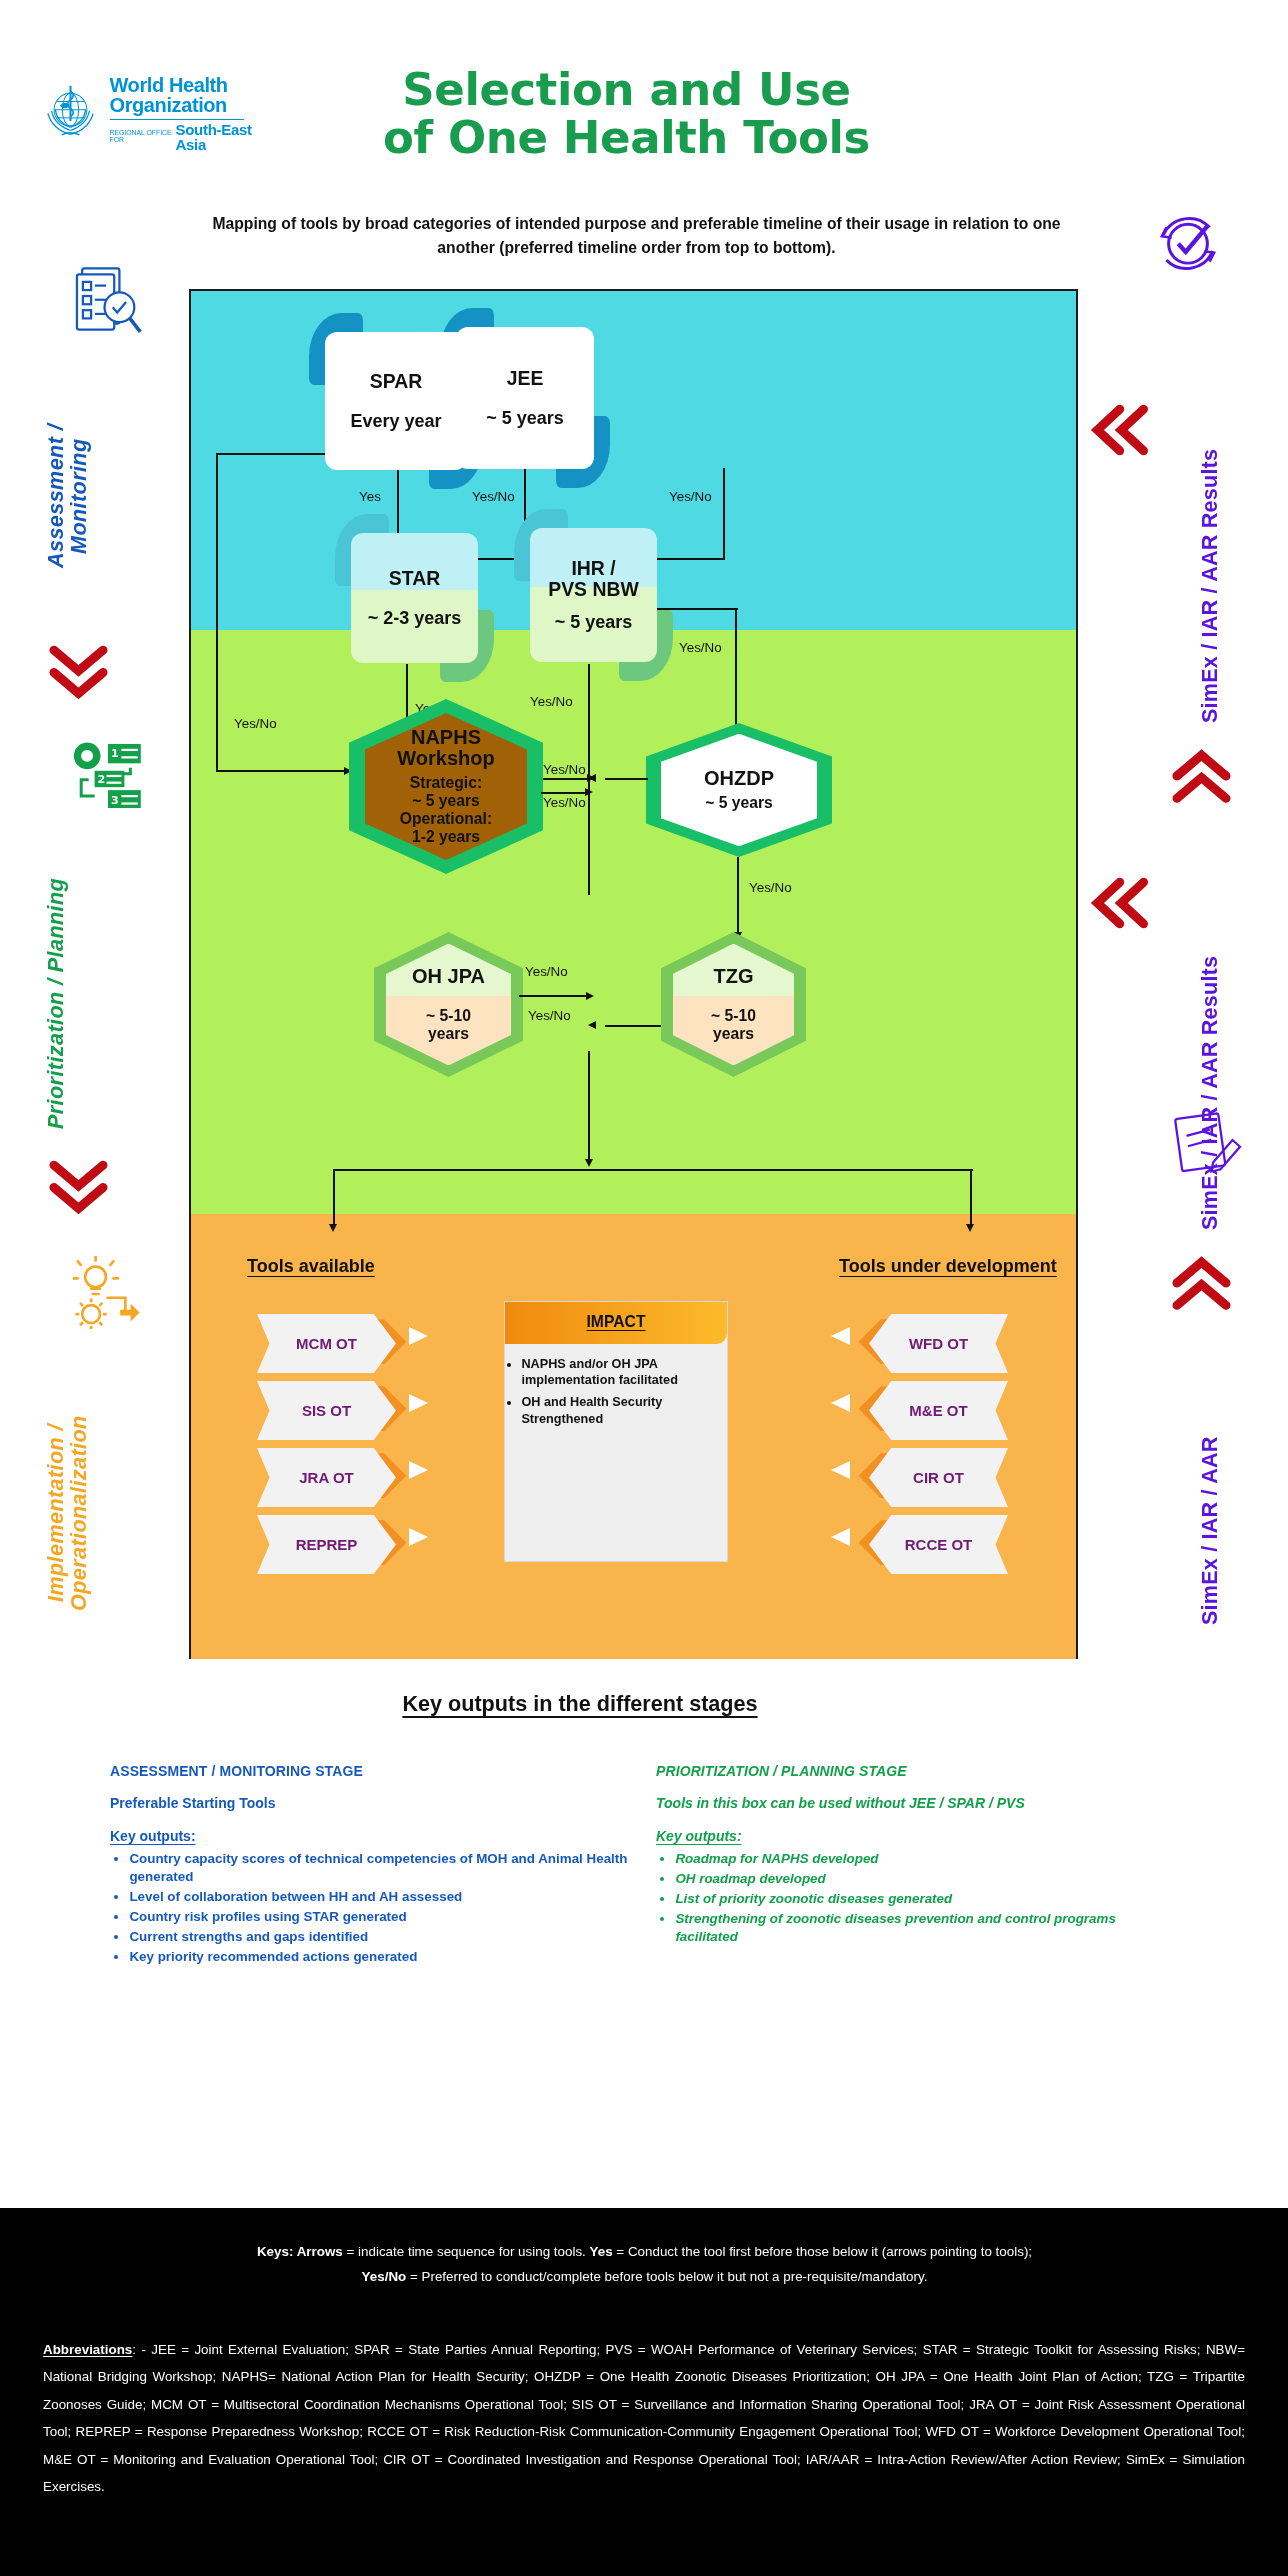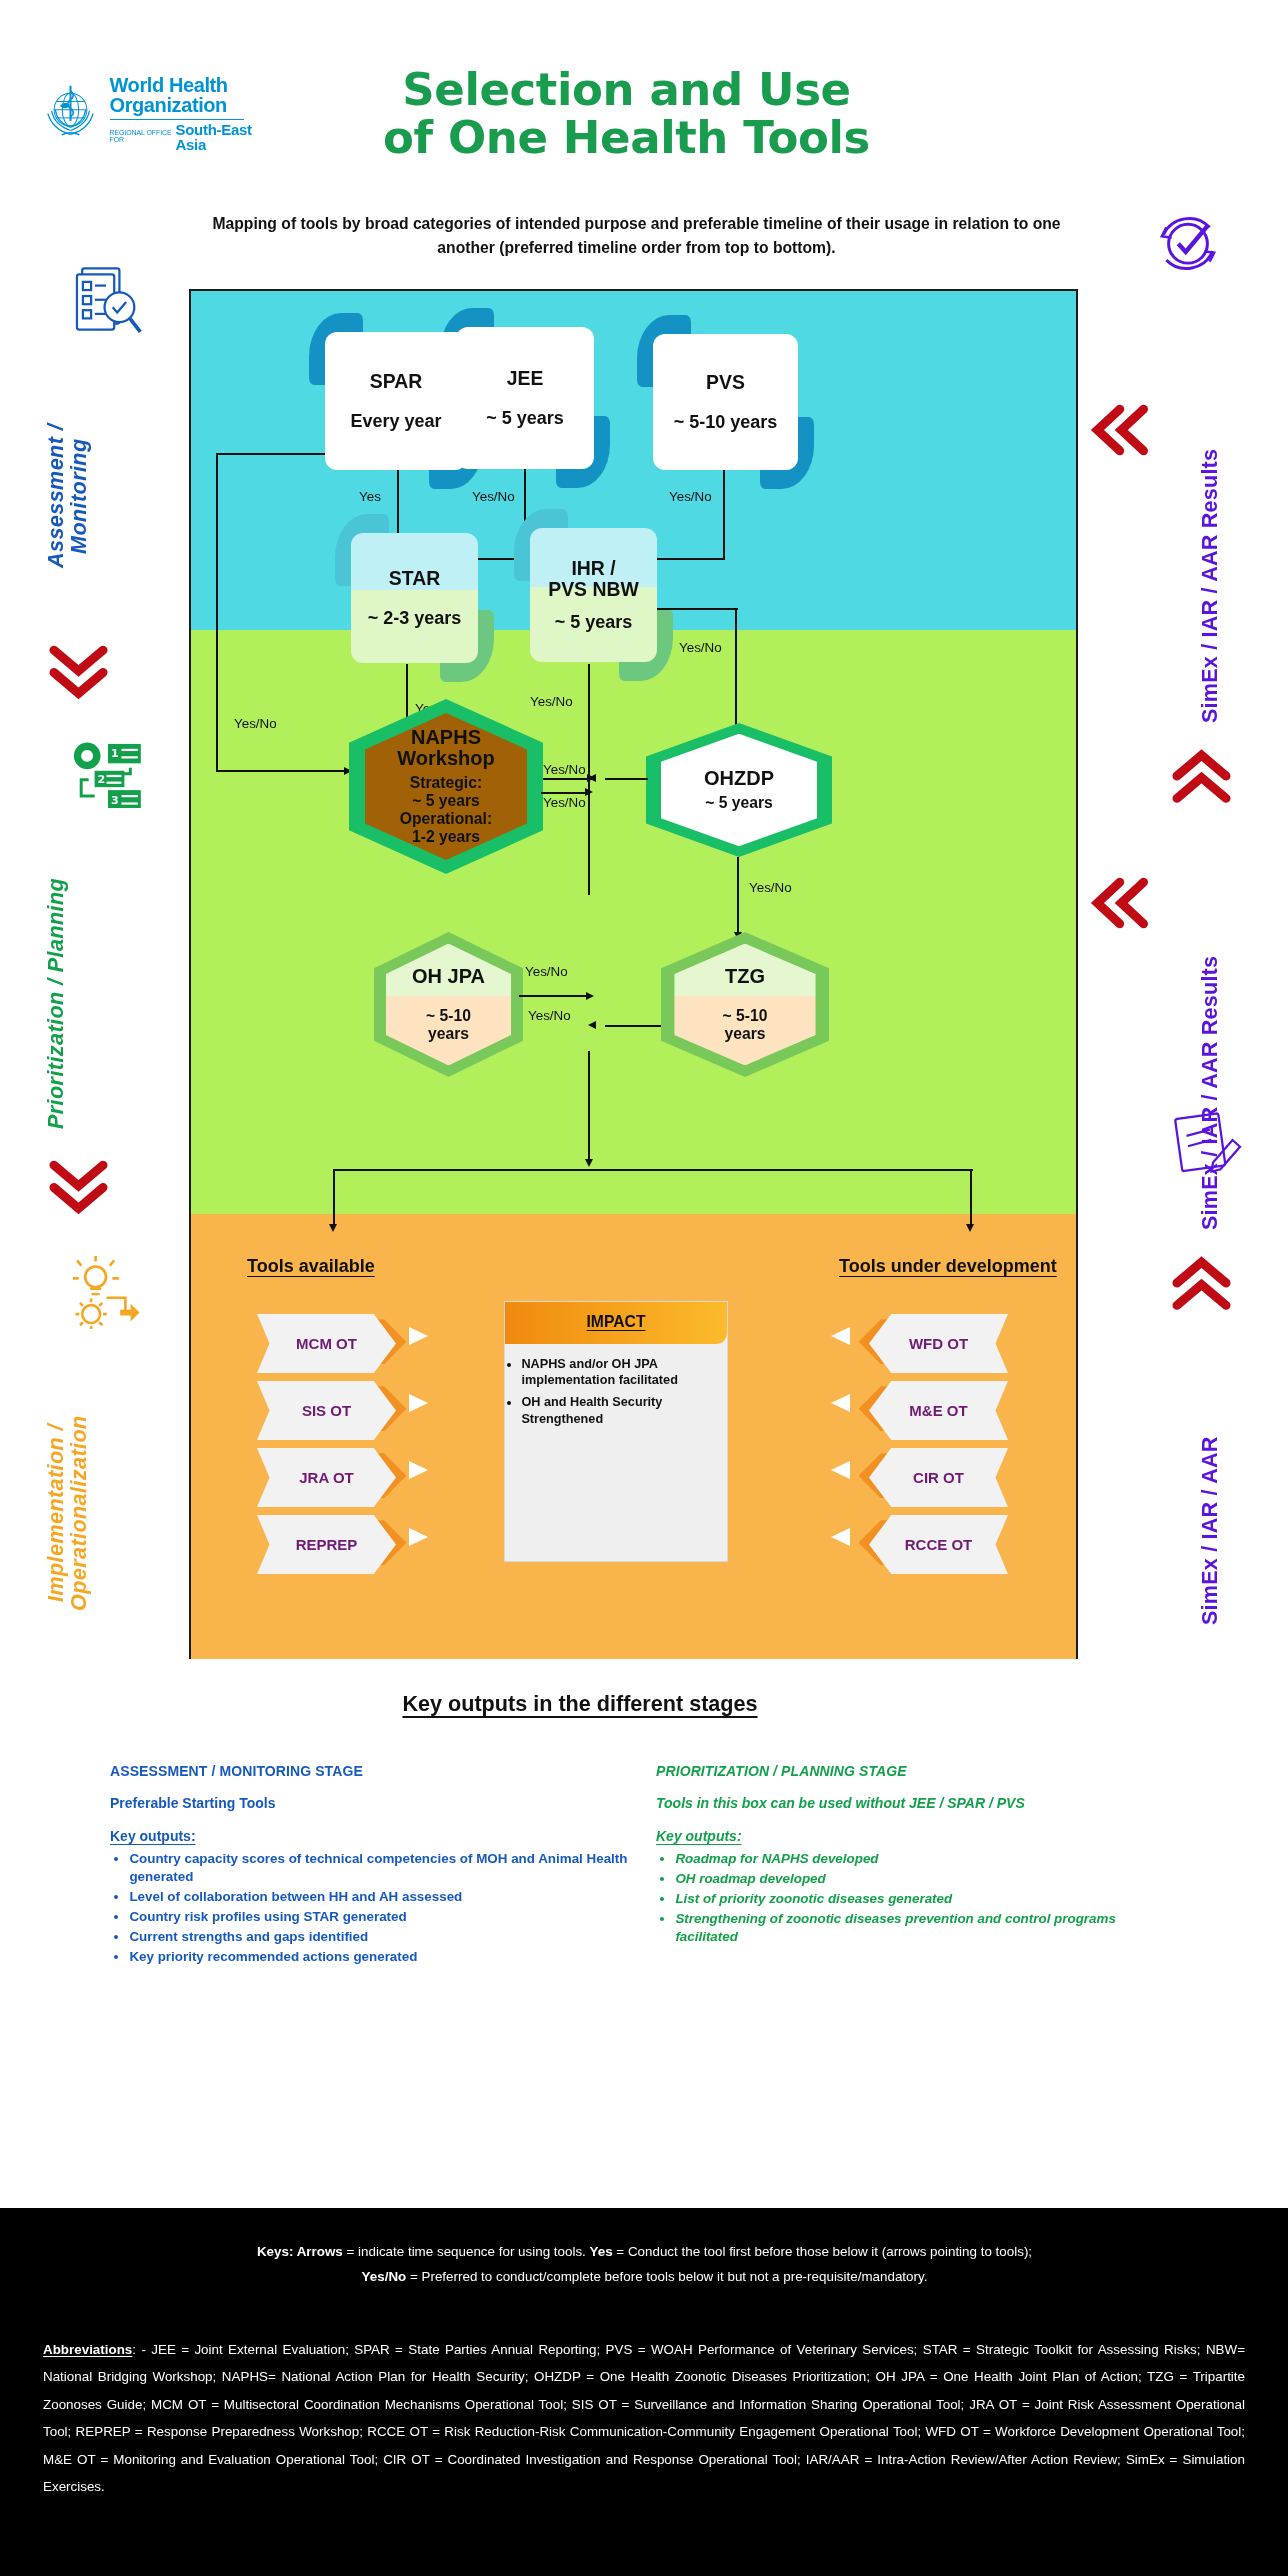--- a/index.html
+++ b/index.html
@@ -353,28 +353,20 @@
 
   <div class="note" style="left:265px; top:36px; width:138px; height:142px;">
     <div class="leaf tl"></div>
     <div class="leaf br"></div>
     <div class="card">
       <div class="t1">JEE</div>
       <div class="t2">~ 5 years</div>
     </div>
   </div>
 
-  <div class="note" style="left:462px; top:43px; width:145px; height:136px;">
-    <div class="leaf tl"></div>
-    <div class="leaf br"></div>
-    <div class="card">
-      <div class="t1">PVS</div>
-      <div class="t2">~ 5-10 years</div>
-    </div>
-  </div>
 
   <div class="yl" style="left:168px; top:198px;">Yes</div>
   <div class="yl" style="left:281px; top:198px;">Yes/No</div>
   <div class="yl" style="left:478px; top:198px;">Yes/No</div>
 
   <div class="note" style="left:160px; top:242px; width:127px; height:130px;">
     <div class="leaf tl" style="background:#49c5d6;"></div>
     <div class="leaf br" style="background:#6dc87f;"></div>
     <div class="card" style="background:linear-gradient(180deg,#bff0f5 0%,#bff0f5 44%,#dff6c6 44%,#dff6c6 100%);">
       <div class="t1">STAR</div>
@@ -453,21 +445,21 @@
       <div class="inner" style="background:linear-gradient(180deg,#e4f7cf 0%,#e4f7cf 43%,#fde3bf 43%,#fde3bf 100%);">
         <div class="htitle">OH JPA</div>
         <div class="hsub" style="margin-top:19.4px;">
           <span>~ 5-10</span><br>
           <span>years</span>
         </div>
       </div>
     </div>
   </div>
 
-  <div class="hex" style="left:470px; top:641px; width:168px; height:145px;">
+  <div class="hex" style="left:470px; top:641px; width:145px; height:145px;">
     <div class="outer" style="background:#79c85a;">
       <div class="inner" style="background:linear-gradient(180deg,#e4f7cf 0%,#e4f7cf 43%,#fde3bf 43%,#fde3bf 100%);">
         <div class="htitle">TZG</div>
         <div class="hsub" style="margin-top:19.4px;">
           <span>~ 5-10</span><br>
           <span>years</span>
         </div>
       </div>
     </div>
   </div>

